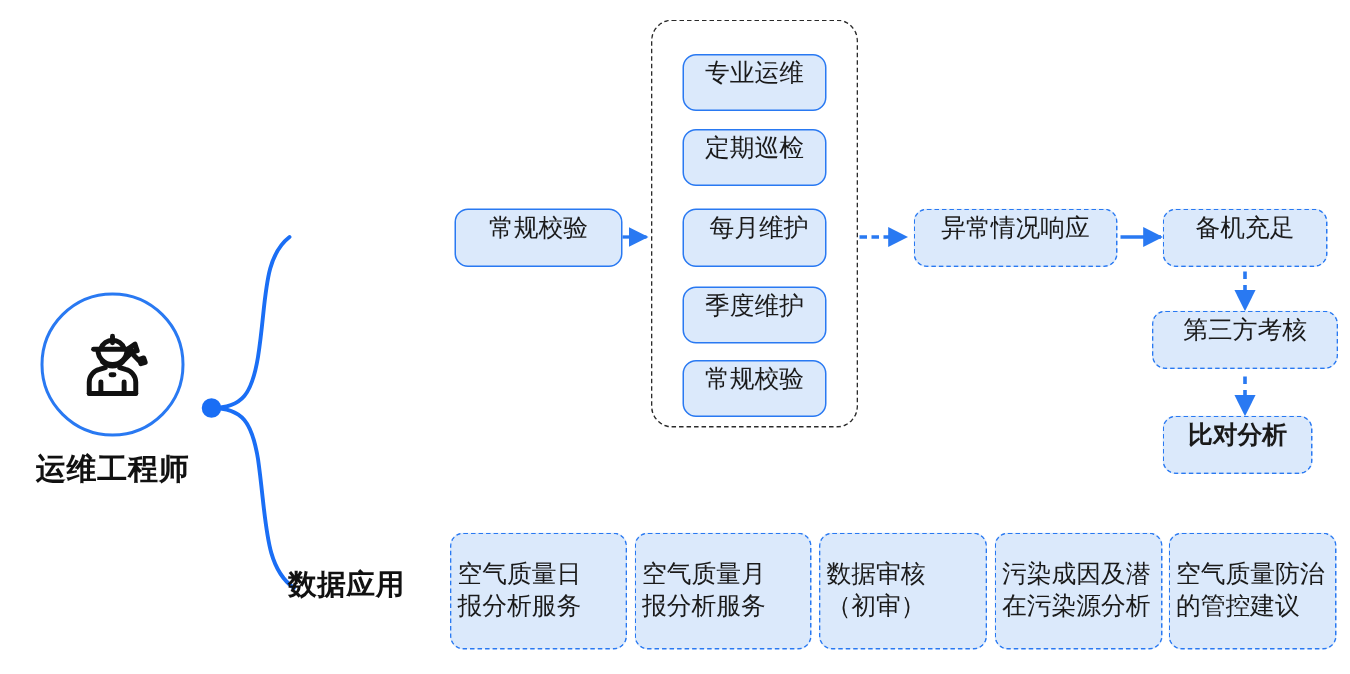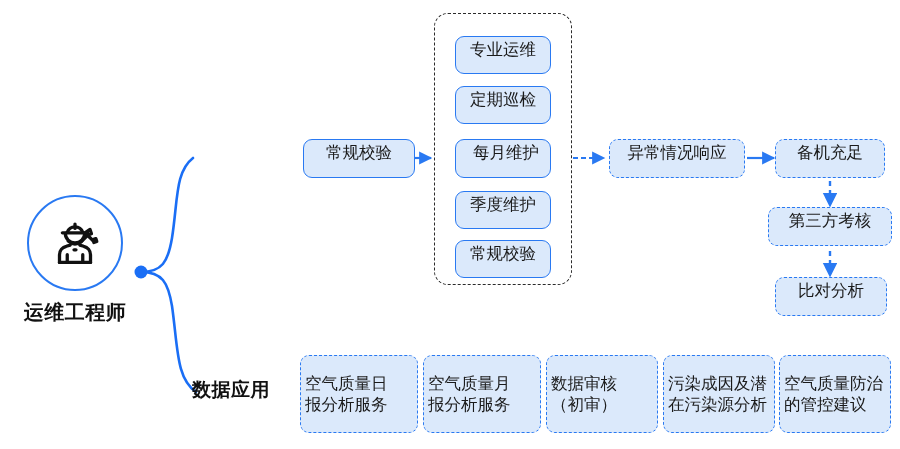--- a/index.html
+++ b/index.html
@@ -130,21 +130,21 @@
   <div class="node dashed" style="left:775px;top:139px;width:110px;height:39px;">
     <span class="txt">备机充足</span>
   </div>
 
   <div class="node dashed" style="left:609px;top:139px;width:136px;height:39px;">
     <span class="txt">异常情况响应</span>
   </div>
   <div class="node dashed" style="left:768px;top:207px;width:124px;height:39px;">
     <span class="txt">第三方考核</span>
   </div>
-  <div class="node dashed" style="left:775px;top:277px;width:112px;height:39px;">
+  <div class="node dashed" style="left:775px;top:277px;width:100px;height:39px;font-weight:bold;">
     <span class="txt">比对分析</span>
   </div>
 
   <div class="node dashed" style="left:300px;top:355px;width:118px;height:78px;flex-direction:column;">
     <span class="txt">空气质量日</span>
     <span class="txt">报分析服务</span>
   </div>
   <div class="node dashed" style="left:423px;top:355px;width:118px;height:78px;flex-direction:column;">
     <span class="txt">空气质量月</span>
     <span class="txt">报分析服务</span>

